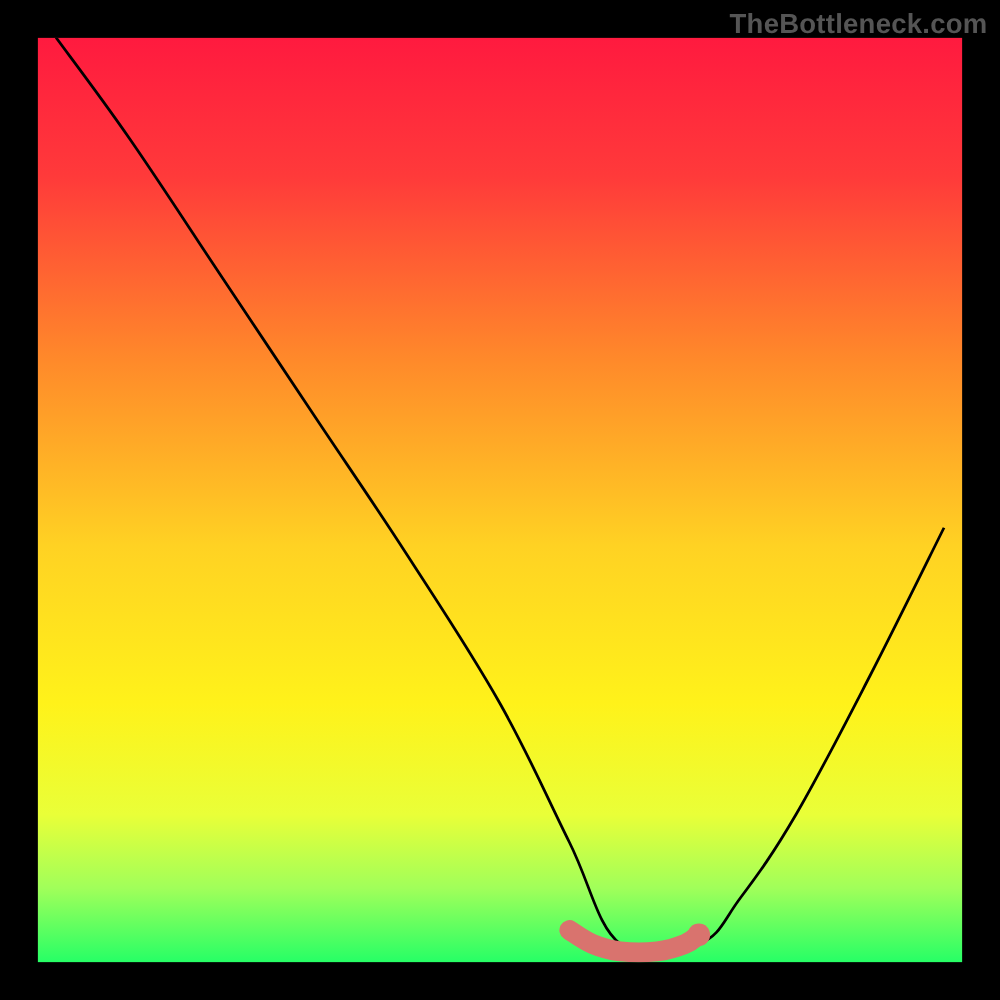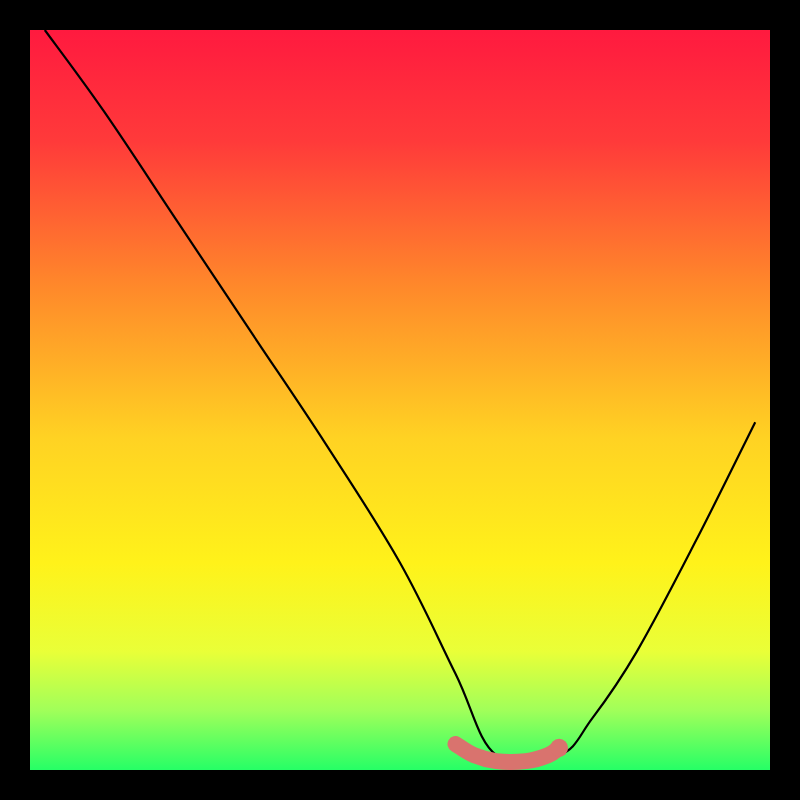--- a/index.html
+++ b/index.html
@@ -32,20 +32,21 @@
     font-size: 22px;
     font-weight: 600;
     color: #555;
     letter-spacing: 0.2px;
   }
 </style>
 </head>
 <body>
 
 <div class="frame">
+  <div class="watermark">TheBottleneck.com</div>
   <div class="plot-area">
     <svg id="chart-svg" width="740" height="740" viewBox="0 0 740 740" preserveAspectRatio="none">
       <defs>
         <linearGradient id="bg-grad" x1="0" y1="0" x2="0" y2="1">
             <stop offset="0%" stop-color="#ff1a3f"></stop>
             <stop offset="15%" stop-color="#ff3a3a"></stop>
             <stop offset="35%" stop-color="#ff8a2a"></stop>
             <stop offset="55.00000000000001%" stop-color="#ffd223"></stop>
             <stop offset="72%" stop-color="#fff21a"></stop>
             <stop offset="84%" stop-color="#e9ff38"></stop>

